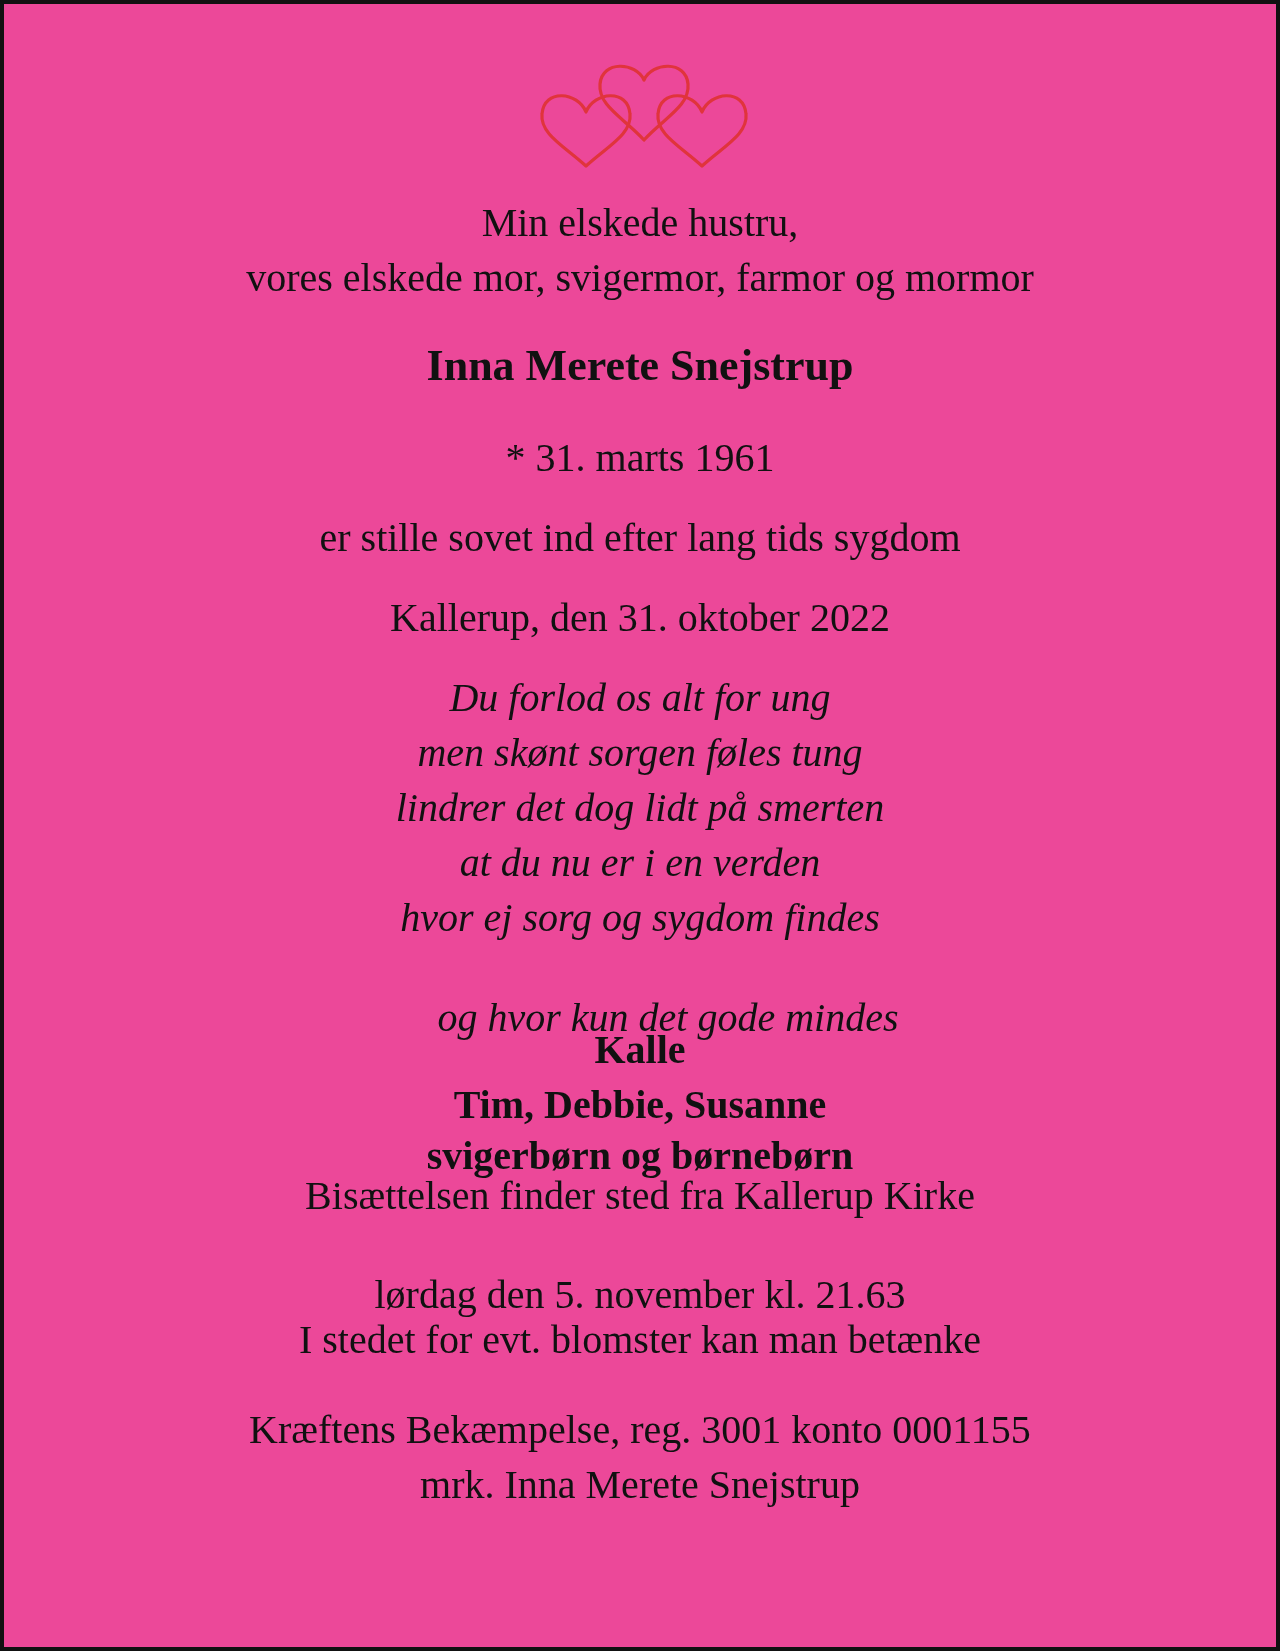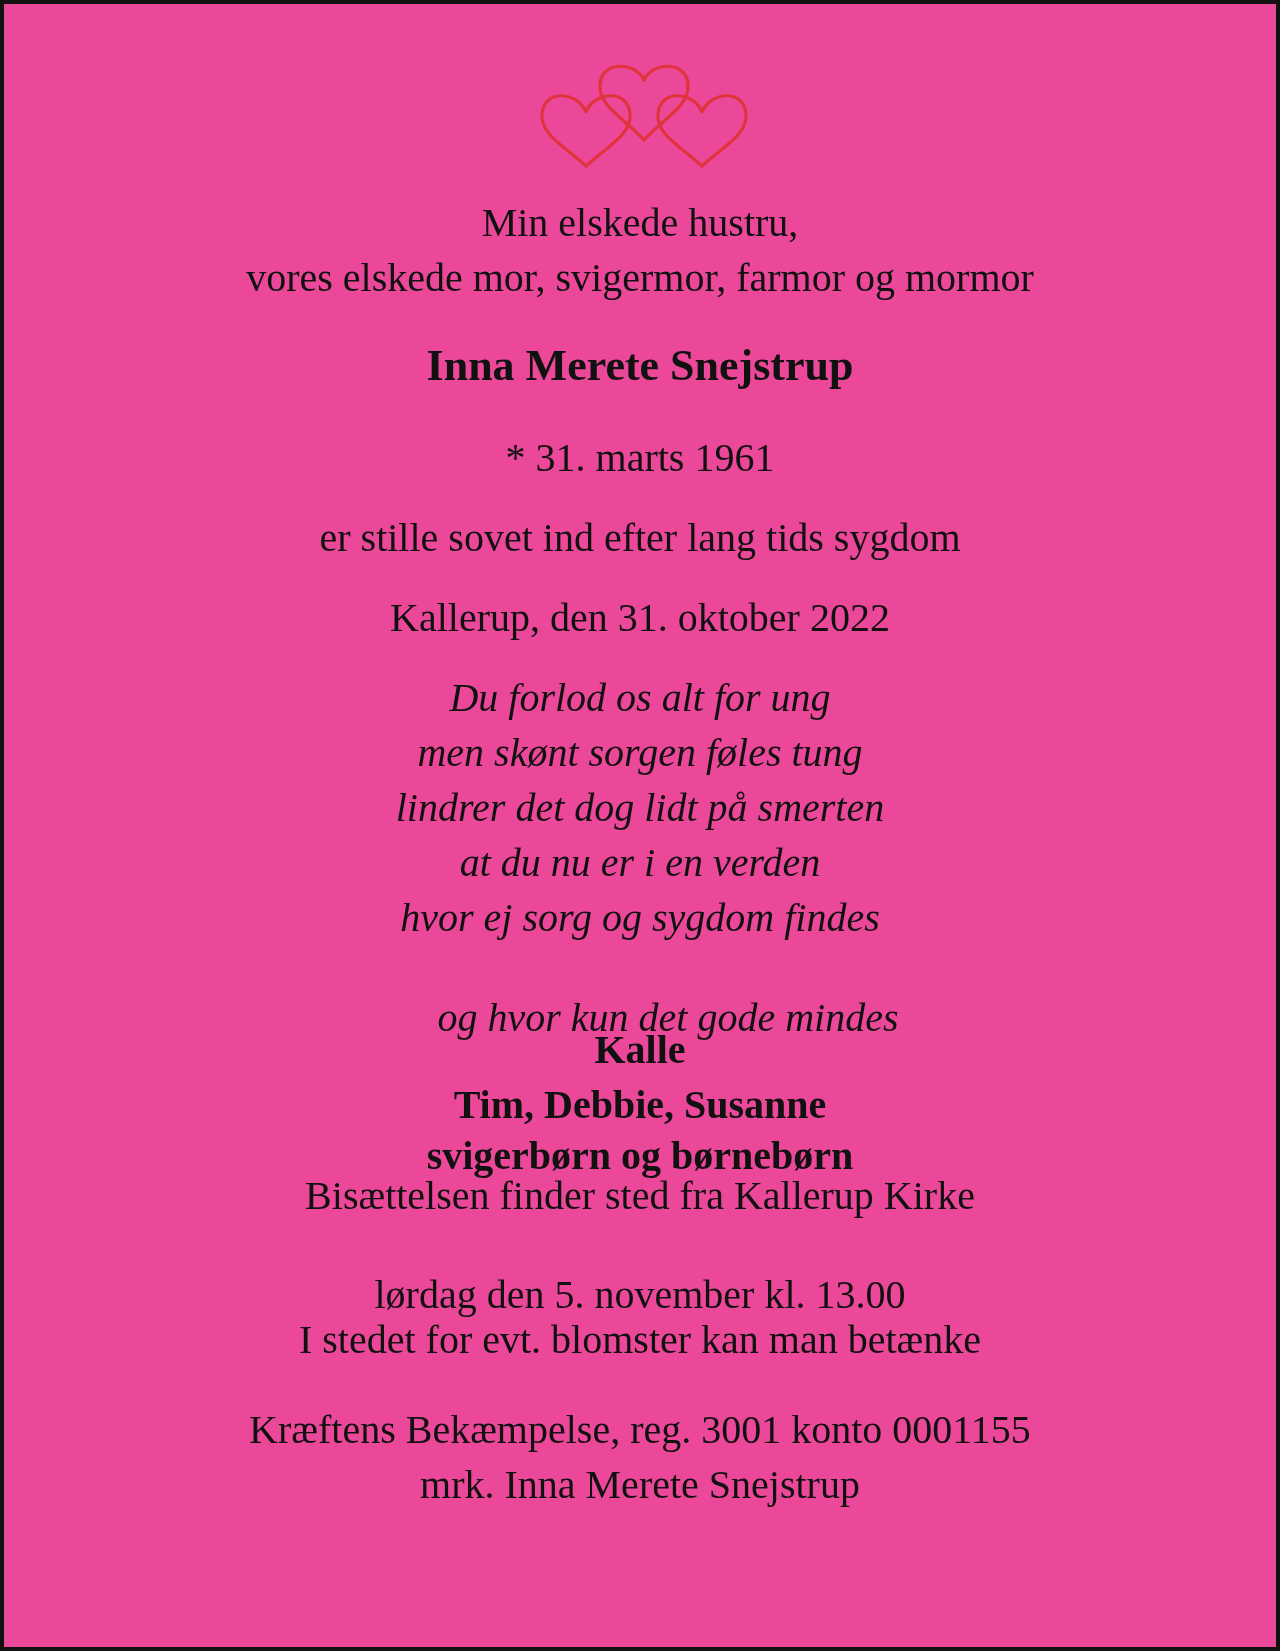--- a/index.html
+++ b/index.html
@@ -62,20 +62,20 @@
     <div class="line italic" style="top:784px;">lindrer det dog lidt på smerten</div>
     <div class="line italic" style="top:839px;">at du nu er i en verden</div>
     <div class="line italic" style="top:894px;">hvor ej sorg og sygdom findes</div>
     <div class="line italic" style="top:994px;padding-left:28px;">og hvor kun det gode mindes</div>
 
     <div class="line bold" style="top:1026px;font-family:Liberation Serif, serif;">Kalle</div>
     <div class="line bold" style="top:1081px;">Tim, Debbie, Susanne</div>
     <div class="line bold" style="top:1084px;margin-top:48px;">svigerbørn og børnebørn</div>
 
     <div class="line" style="top:1172px;">Bisættelsen finder sted fra Kallerup Kirke</div>
-    <div class="line" style="top:1271px;">lørdag den 5. november kl. 13.00</div>
+    <div class="line" style="top:1271px;">lørdag den 5. november kl. 21.63</div>
 
     <div class="line" style="top:1316px;">I stedet for evt. blomster kan man betænke</div>
     <div class="line" style="top:1406px;">Kræftens Bekæmpelse, reg. 3001 konto 0001155</div>
     <div class="line" style="top:1461px;">mrk. Inna Merete Snejstrup</div>
 
   </div>
 </div>
 
 </body></html>

